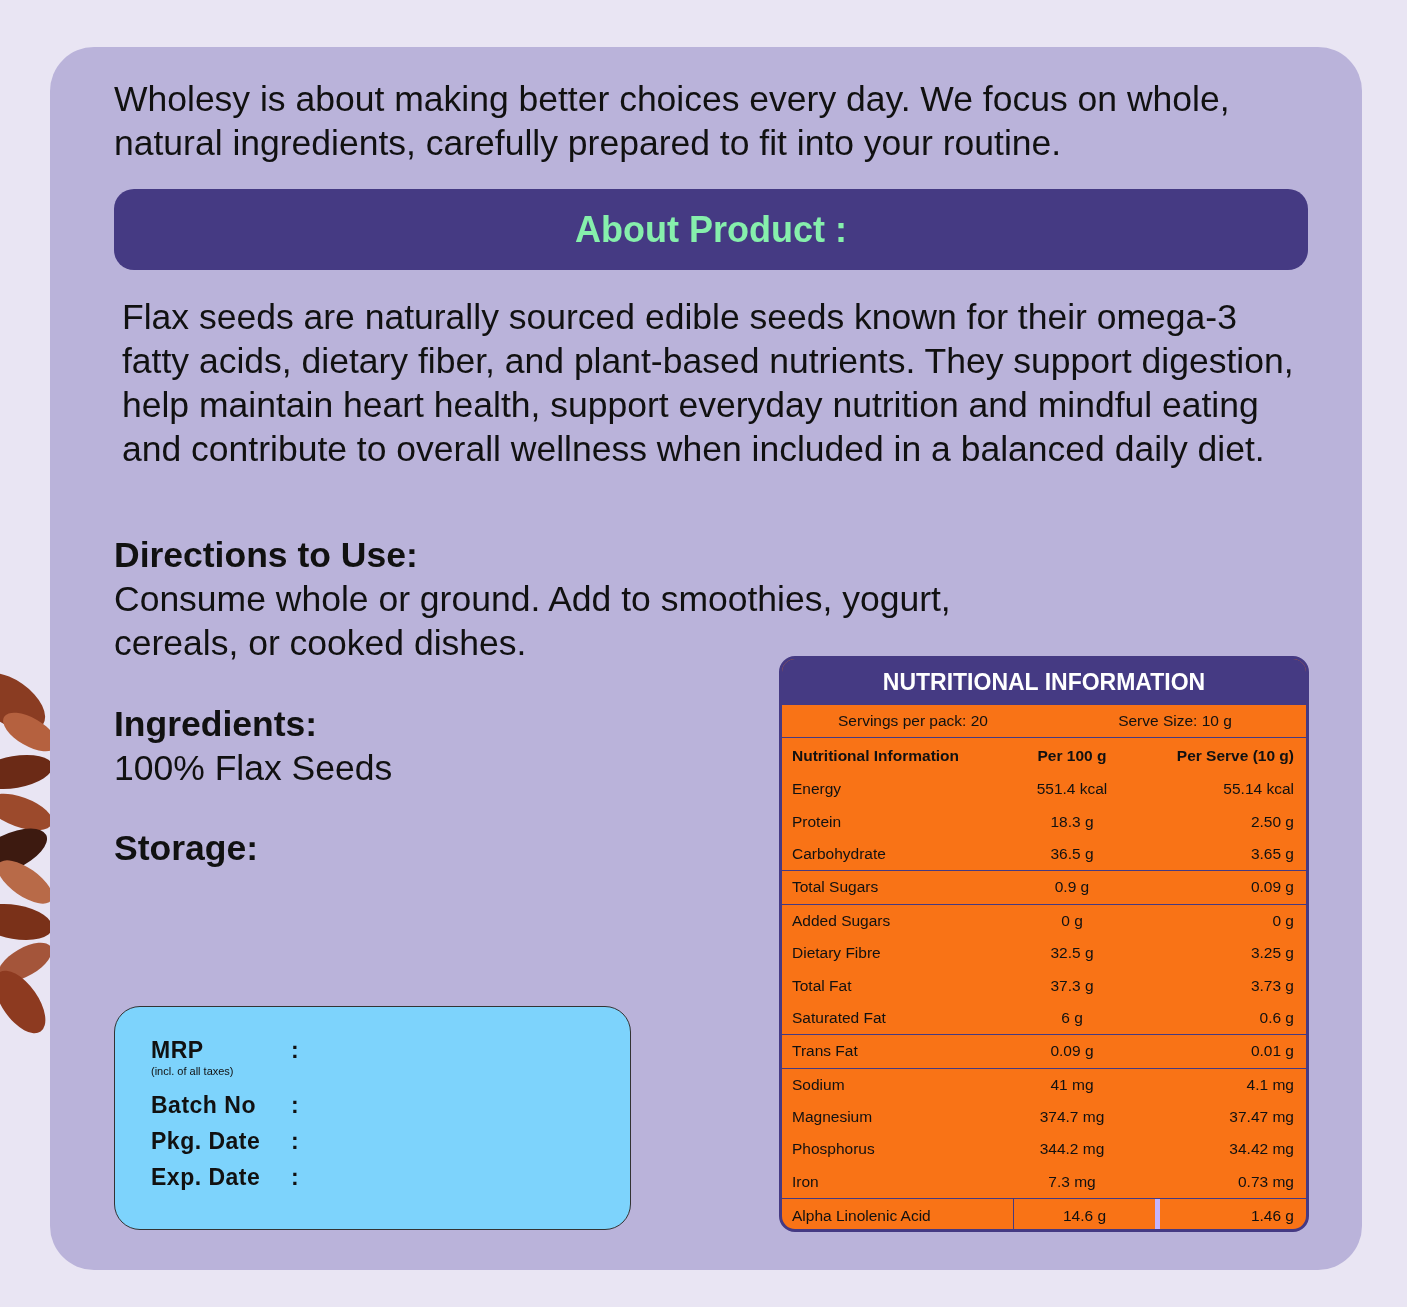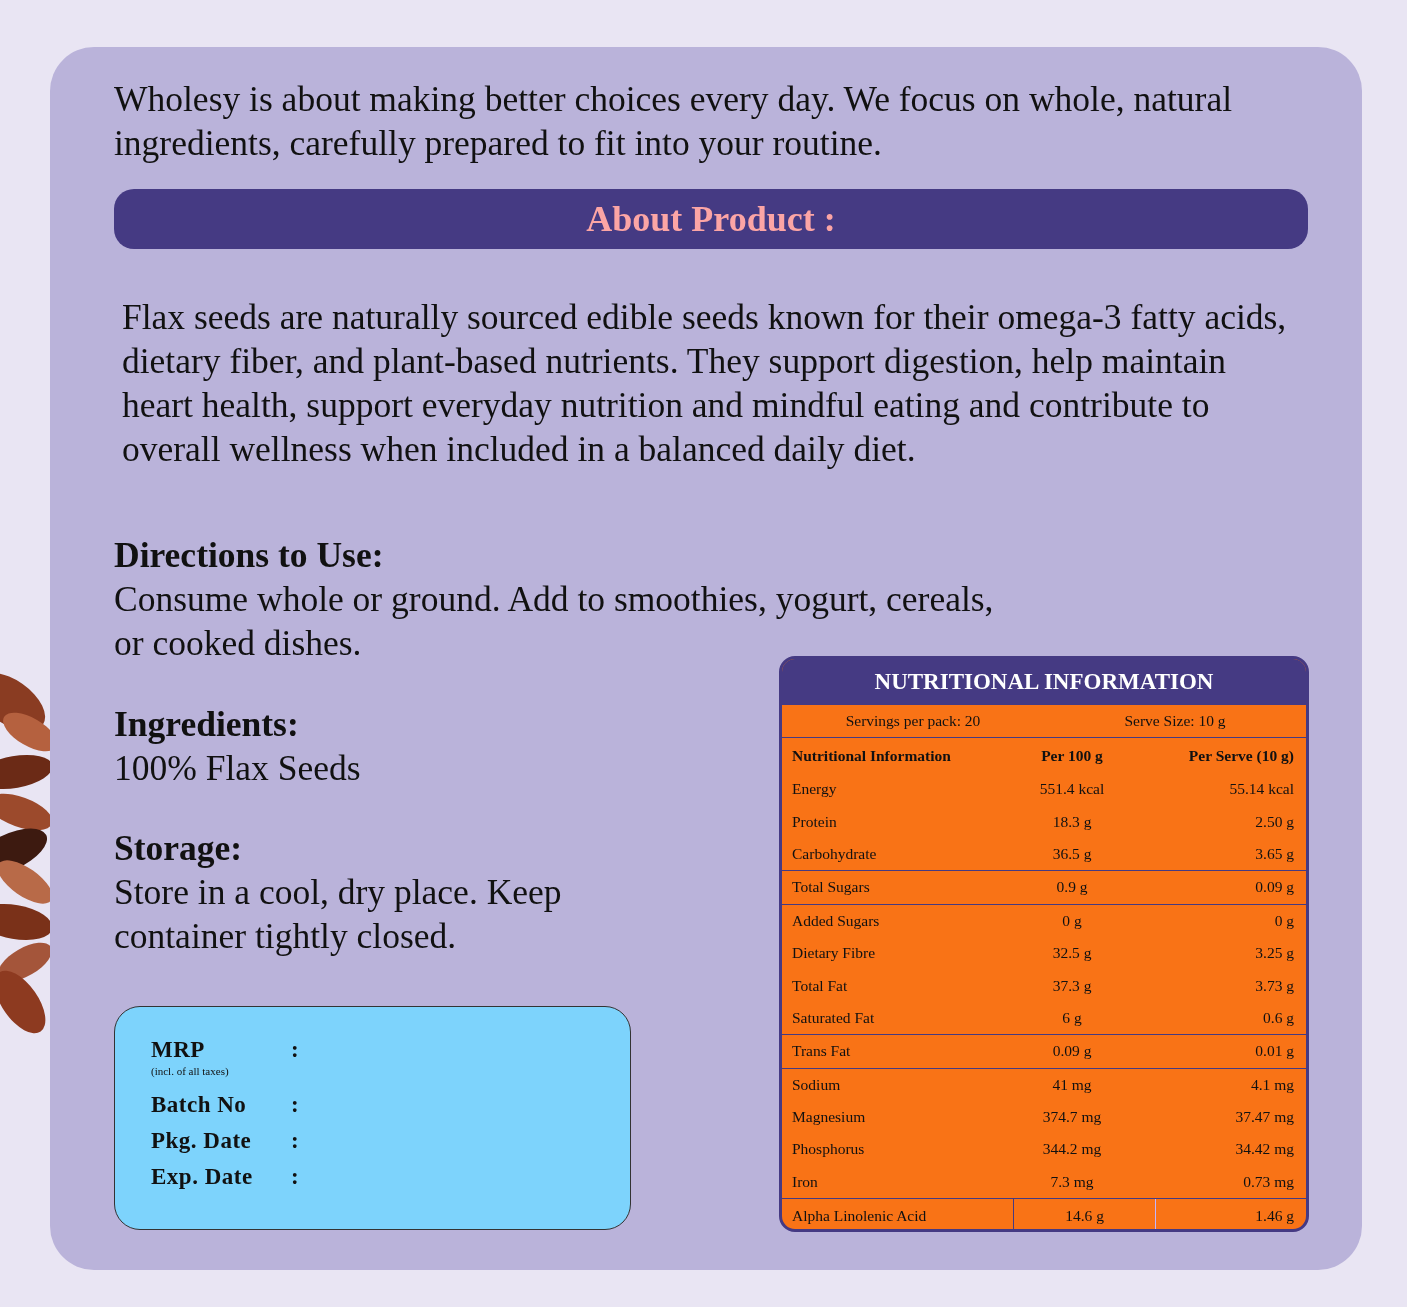--- a/index.html
+++ b/index.html
@@ -12,30 +12,29 @@
   }
   .seeds {
     position: absolute; left: 0; top: 672px; width: 52px; height: 370px;
     overflow: hidden;
   }
   .card {
     position: absolute; left: 50px; top: 47px;
     width: 1312px; height: 1223px;
     background: #bab3da;
     border-radius: 44px;
-    font-family: Liberation Serif, serif;
   }
   .intro {
     position: absolute; left: 64px; top: 30px; width: 1180px;
     font-size: 35.5px; line-height: 44px; margin: 0;
   }
   .banner {
-    position: absolute; left: 64px; top: 142px; width: 1194px; height: 60px;
+    position: absolute; left: 64px; top: 142px; width: 1194px; height: 81px;
     background: #453a83; border-radius: 20px;
-    color: #fca5a5; font-weight: bold; font-size: 36px;
+    color: #86efac; font-weight: bold; font-size: 36px;
     display: flex; align-items: center; justify-content: center;
   }
   .about {
     position: absolute; left: 64px; top: 240px; width: 1180px;
     font-size: 35.5px; line-height: 44px; margin: 8px;
   }
   .section { position: absolute; left: 64px; font-size: 35.5px; line-height: 44px; }
   .section h3 { margin: 0; font-size: 35.5px; font-weight: bold; line-height: 44px; }
   .section p { margin: 0; }
   .dir { top: 486px; width: 900px; }
@@ -70,21 +69,21 @@
     display: flex; align-items: center; height: 32.4px; font-size: 15.5px;
     padding: 0 12px 0 10px;
   }
   .row .n { flex: 0 0 230px; }
   .row .a { flex: 0 0 100px; text-align: center; }
   .row .b { flex: 1; text-align: right; }
   .row.head { font-weight: bold; height: 35px; }
   .row.sep { border-top: 1.5px solid #453a83; }
   .row.last { border-top: 1.5px solid #453a83; padding: 0; height: 33px; }
   .row.last .n { flex: 0 0 221px; padding-left: 10px; border-right: 1px solid #453a83; height: 100%; display: flex; align-items: center; }
-  .row.last .a { flex: 0 0 141px; border-right: 1px solid #c4b5fd; height: 100%; display: flex; align-items: center; justify-content: center; }
+  .row.last .a { flex: 0 0 141px; border-right: 5px solid #c4b5fd; height: 100%; display: flex; align-items: center; justify-content: center; }
   .row.last .b { padding-right: 12px; }
 </style>
 </head>
 <body>
 
 <div class="seeds">
   <svg width="52" height="370" viewBox="0 0 52 370">
     <rect x="0" y="0" width="52" height="370" fill="#e9e5f3"></rect>
     <ellipse cx="10" cy="30" rx="40" ry="22" fill="#8a3c22" transform="rotate(35 10 30)"></ellipse>
     <ellipse cx="30" cy="60" rx="30" ry="14" fill="#b5613f" transform="rotate(30 30 60)"></ellipse>
@@ -110,21 +109,20 @@
     <p style="width:880px;">Consume whole or ground. Add to smoothies, yogurt, cereals, or cooked dishes.</p>
   </div>
 
   <div class="section ing">
     <h3>Ingredients:</h3>
     <p>100% Flax Seeds</p>
   </div>
 
   <div class="section sto">
     <h3>Storage:</h3>
-    <p>Store in a cool, dry place. Keep container tightly closed.</p>
   </div>
 
   <div class="mrp-box">
     <div class="mrp-row" style="top:30px;">
       <span>MRP</span>
       <span class="colon">:</span>
     </div>
     <div class="mrp-row mrp-sub">(incl. of all taxes)</div>
     <div class="mrp-row" style="top:85px;">
       <span>Batch No</span>

